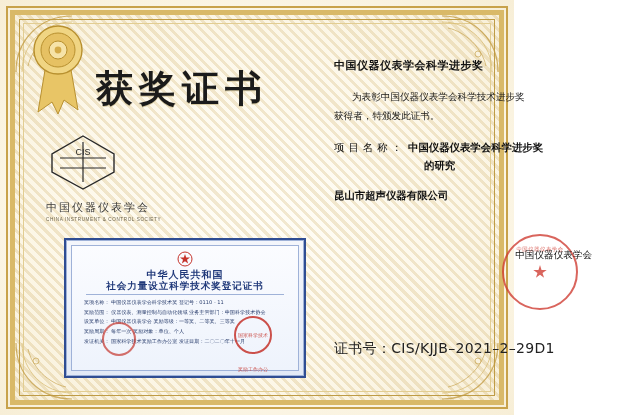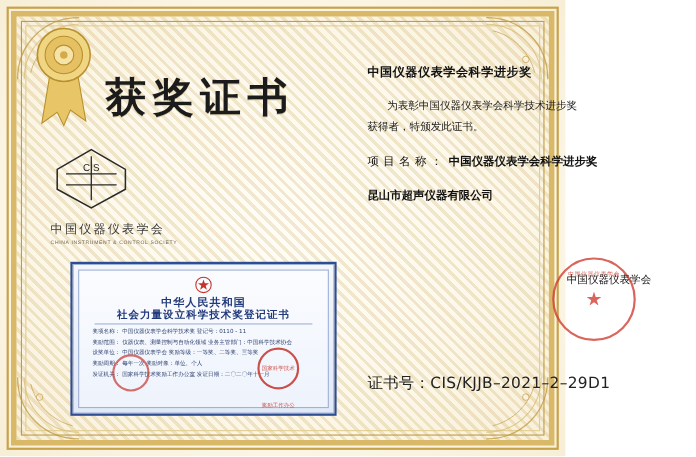--- a/index.html
+++ b/index.html
@@ -244,20 +244,21 @@
 
     <div class="r-body">
       <span class="indent">为表彰中国仪器仪表学会科学技术进步奖</span>
       <span>获得者，特颁发此证书。</span>
     </div>
 
     <div class="r-field">
       <div class="r-label">项目名称：</div>
       <div class="r-value">
         <span>中国仪器仪表学会科学进步奖</span>
+        <span class="l2">的研究</span>
       </div>
     </div>
 
 
     <div class="r-field">
       <div class="r-value">昆山市超声仪器有限公司</div>
     </div>
 
     <div class="red-seal">
       <div class="seal-txt">中国仪器仪表学会</div>

